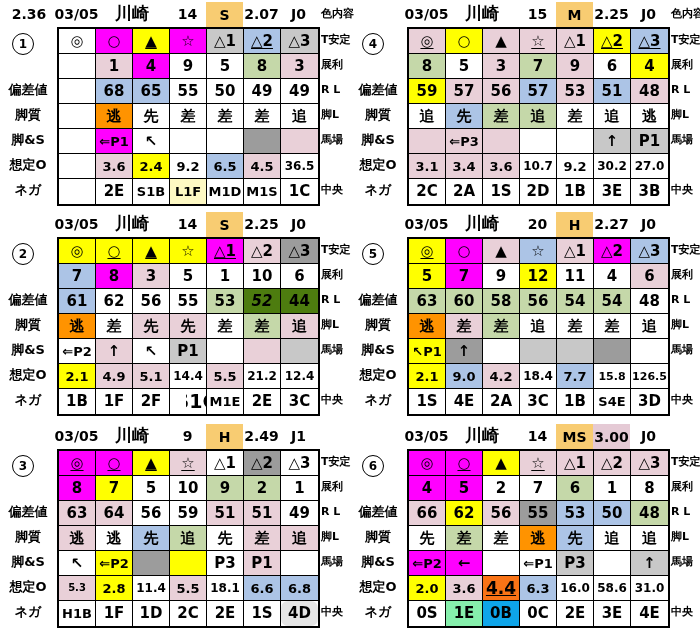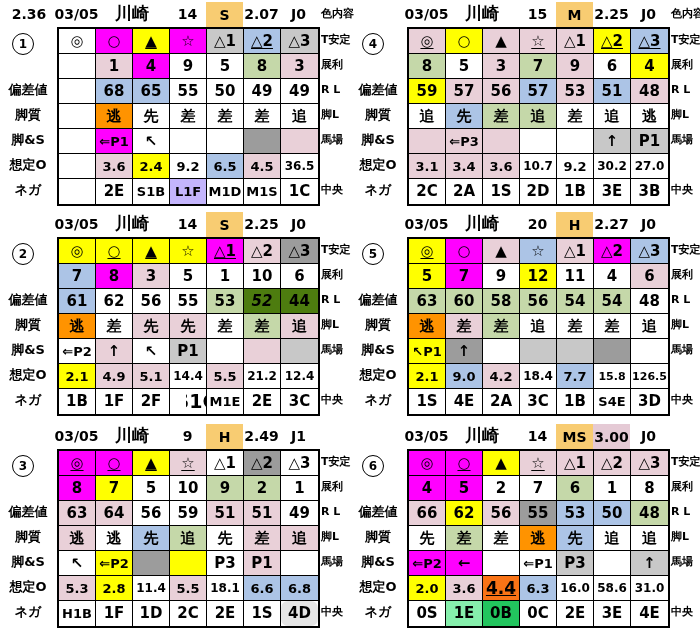--- a/index.html
+++ b/index.html
@@ -84,21 +84,21 @@
         <div class="cell" style="background: rgb(255, 255, 255);"></div>
         <div class="cell" style="background: rgb(233, 208, 216); font-size: 13px;">3.6</div>
         <div class="cell" style="background: rgb(255, 255, 0); font-size: 13px;">2.4</div>
         <div class="cell" style="background: rgb(255, 255, 255); font-size: 13px;">9.2</div>
         <div class="cell" style="background: rgb(172, 196, 230); font-size: 13px;">6.5</div>
         <div class="cell" style="background: rgb(233, 208, 216); font-size: 13px;">4.5</div>
         <div class="cell lastcol" style="background: rgb(255, 255, 255); font-size: 12px;">36.5</div>
         <div class="cell lastrow" style="background: rgb(255, 255, 255);"></div>
         <div class="cell lastrow" style="background: rgb(255, 255, 255);">2E</div>
         <div class="cell lastrow" style="background: rgb(255, 255, 255); font-size: 13px;">S1B</div>
-        <div class="cell lastrow" style="background: #c4b5fd; font-size: 13px;">L1F</div>
+        <div class="cell lastrow" style="background: #fef9c3; font-size: 13px;">L1F</div>
         <div class="cell lastrow" style="background: rgb(255, 255, 255); font-size: 13px;">M1D</div>
         <div class="cell lastrow" style="background: rgb(255, 255, 255); font-size: 13px;">M1S</div>
         <div class="cell lastcol lastrow" style="background: rgb(255, 255, 255);">1C</div>
       </div>
     </div>
     <div class="panel" style="left: 0px; top: 210px;">
       <div class="hitem" style="left: 58px; width: 37px;">03/05</div>
       <div class="hitem h-track" style="left: 95px; width: 74px;">川崎</div>
       <div class="hitem" style="left: 169px; width: 37px;">14</div>
       <div class="hitem h-block" style="left: 206px; width: 37px; background: rgb(248, 204, 114);">S</div>
@@ -216,21 +216,21 @@
         <div class="cell" style="background: rgb(255, 255, 255);">先</div>
         <div class="cell" style="background: rgb(233, 208, 216);">差</div>
         <div class="cell lastcol" style="background: rgb(233, 208, 216);">追</div>
         <div class="cell" style="background: rgb(255, 255, 255);">↖</div>
         <div class="cell" style="background: rgb(255, 255, 0); font-size: 13px;">⇐P2</div>
         <div class="cell" style="background: rgb(156, 156, 156);"></div>
         <div class="cell" style="background: rgb(255, 255, 0);"></div>
         <div class="cell" style="background: rgb(255, 255, 255);">P3</div>
         <div class="cell" style="background: rgb(233, 208, 216);">P1</div>
         <div class="cell lastcol" style="background: rgb(255, 255, 255);"></div>
-        <div class="cell" style="background: rgb(233, 208, 216); font-size: 13px;">5.3</div>
+        <div class="cell" style="background: rgb(233, 208, 216); font-size: 10px;">5.3</div>
         <div class="cell" style="background: rgb(255, 255, 0); font-size: 13px;">2.8</div>
         <div class="cell" style="background: rgb(255, 255, 255); font-size: 12px;">11.4</div>
         <div class="cell" style="background: rgb(233, 208, 216); font-size: 13px;">5.5</div>
         <div class="cell" style="background: rgb(255, 255, 255); font-size: 12px;">18.1</div>
         <div class="cell" style="background: rgb(172, 196, 230); font-size: 13px;">6.6</div>
         <div class="cell lastcol" style="background: rgb(172, 196, 230); font-size: 13px;">6.8</div>
         <div class="cell lastrow" style="background: rgb(255, 255, 255); font-size: 13px;">H1B</div>
         <div class="cell lastrow" style="background: rgb(255, 255, 255);">1F</div>
         <div class="cell lastrow" style="background: rgb(255, 255, 255);">1D</div>
         <div class="cell lastrow" style="background: rgb(255, 255, 255);">2C</div>
@@ -439,20 +439,20 @@
         <div class="cell lastcol" style="background: rgb(200, 200, 200);">↑</div>
         <div class="cell" style="background: rgb(255, 255, 0); font-size: 13px;">2.0</div>
         <div class="cell" style="background: rgb(233, 208, 216); font-size: 13px;">3.6</div>
         <div class="cell" style="background: #f97316; font-size: 17px; text-decoration: underline;">4.4</div>
         <div class="cell" style="background: rgb(172, 196, 230); font-size: 13px;">6.3</div>
         <div class="cell" style="background: rgb(255, 255, 255); font-size: 12px;">16.0</div>
         <div class="cell" style="background: rgb(255, 255, 255); font-size: 12px;">58.6</div>
         <div class="cell lastcol" style="background: rgb(255, 255, 255); font-size: 12px;">31.0</div>
         <div class="cell lastrow" style="background: rgb(255, 255, 255);">0S</div>
         <div class="cell lastrow" style="background: #86efac;">1E</div>
-        <div class="cell lastrow" style="background: #22c55e;">0B</div>
+        <div class="cell lastrow" style="background: #0ea5e9;">0B</div>
         <div class="cell lastrow" style="background: rgb(255, 255, 255);">0C</div>
         <div class="cell lastrow" style="background: rgb(255, 255, 255);">2E</div>
         <div class="cell lastrow" style="background: rgb(255, 255, 255);">3E</div>
         <div class="cell lastcol lastrow" style="background: rgb(255, 255, 255);">4E</div>
       </div>
     </div>
   </div>
 
 </body></html>

